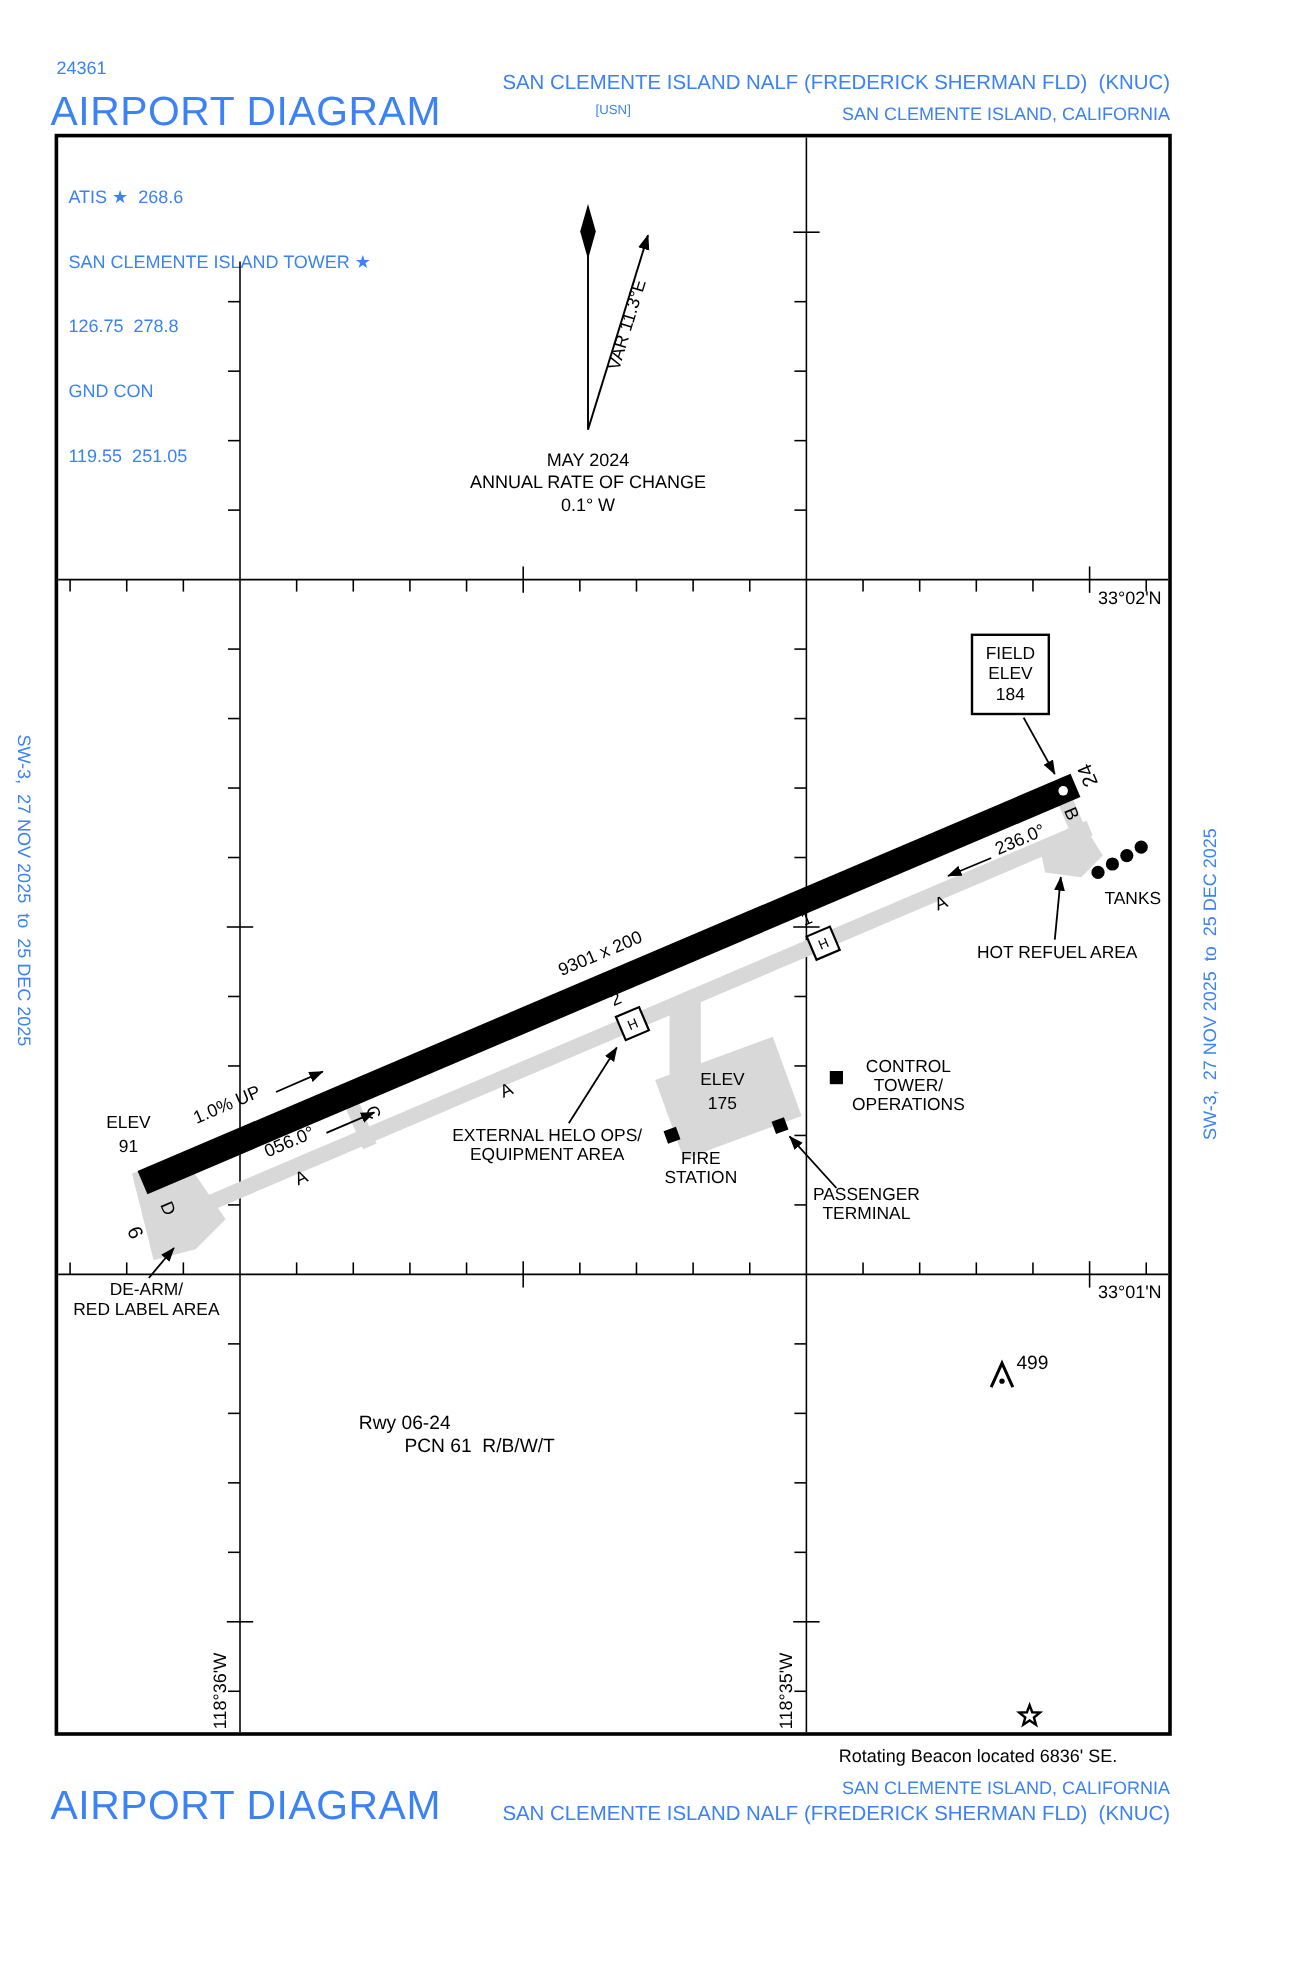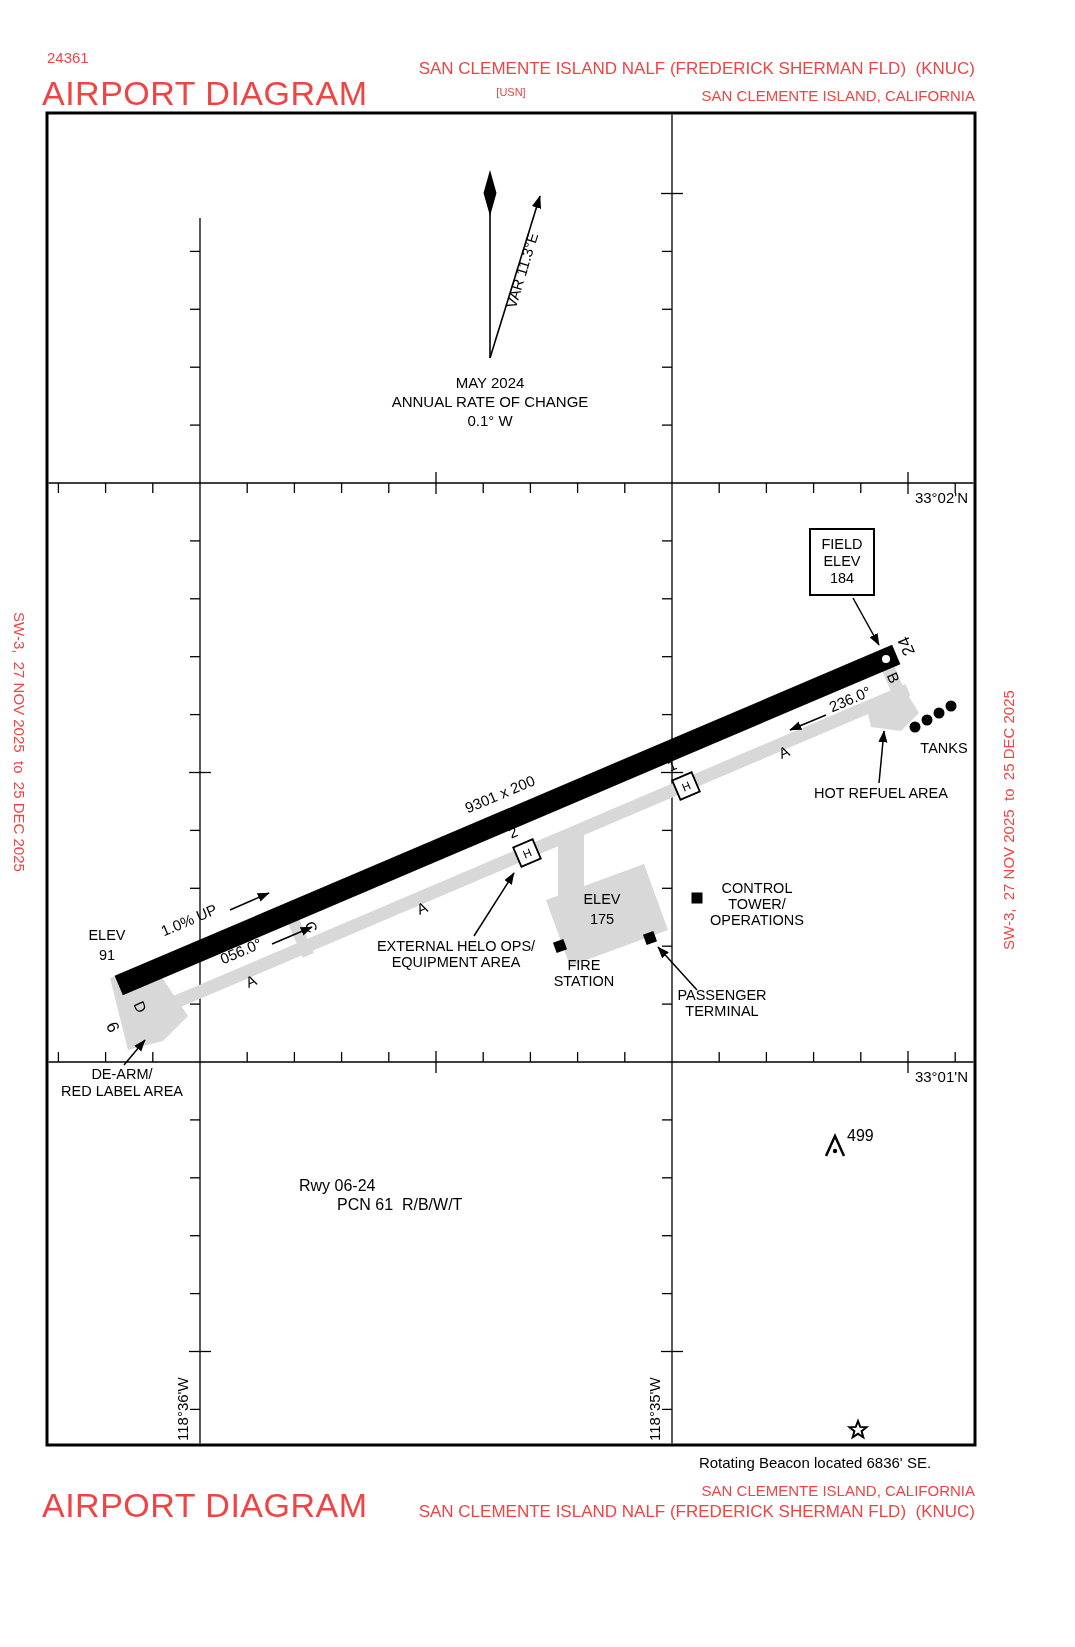--- a/index.html
+++ b/index.html
@@ -1,17 +1,17 @@
 <!DOCTYPE html>
 <html><head>
 <meta charset="utf-8">
 <style>
   html,body{margin:0;padding:0;background:#fff;}
   #page{position:relative;width:1075px;height:1647px;background:#fff;overflow:hidden;
-        font-family:"Liberation Sans",sans-serif;color:#ef4444;}
+        font-family:"Liberation Sans",sans-serif;color:#3b82f6;}
   .abs{position:absolute;}
   .pre{white-space:pre;}
   svg text{font-family:"Liberation Sans",sans-serif;fill:#000;white-space:pre;}
   .hdr-num{left:47px;top:49px;font-size:15px;}
   .hdr-title{left:42px;top:74px;font-size:34px;letter-spacing:.5px;}
   .ftr-title{left:42px;top:1486px;font-size:34px;letter-spacing:.5px;}
   .hdr-name{right:100px;top:59px;font-size:17px;}
   .hdr-usn{left:511px;top:86px;font-size:11px;transform:translateX(-50%);}
   .hdr-loc{right:100px;top:87px;font-size:15px;}
   .ftr-loc{right:100px;top:1482px;font-size:15px;}
@@ -29,20 +29,27 @@
 <body>
 
 <div id="page">
 
   <div class="abs hdr-num">24361</div>
   <div class="abs hdr-title">AIRPORT DIAGRAM</div>
   <div class="abs hdr-name pre">SAN CLEMENTE ISLAND NALF (FREDERICK SHERMAN FLD)  (KNUC)</div>
   <div class="abs hdr-usn">[USN]</div>
   <div class="abs hdr-loc">SAN CLEMENTE ISLAND, CALIFORNIA</div>
 
+  <div class="abs comms pre">
+    <div>ATIS ★  268.6</div>
+    <div>SAN CLEMENTE ISLAND TOWER ★</div>
+    <div>126.75  278.8</div>
+    <div>GND CON</div>
+    <div>119.55  251.05</div>
+  </div>
 
   <div class="abs edge-left pre">SW-3,  27 NOV 2025  to  25 DEC 2025</div>
   <div class="abs edge-right pre">SW-3,  27 NOV 2025  to  25 DEC 2025</div>
 
   <div class="abs ftr-loc">SAN CLEMENTE ISLAND, CALIFORNIA</div>
   <div class="abs ftr-name pre">SAN CLEMENTE ISLAND NALF (FREDERICK SHERMAN FLD)  (KNUC)</div>
   <div class="abs ftr-title">AIRPORT DIAGRAM</div>
 
   <svg class="abs" style="left:0;top:0;" width="1075" height="1647" viewBox="0 0 1075 1647">
     <defs>

